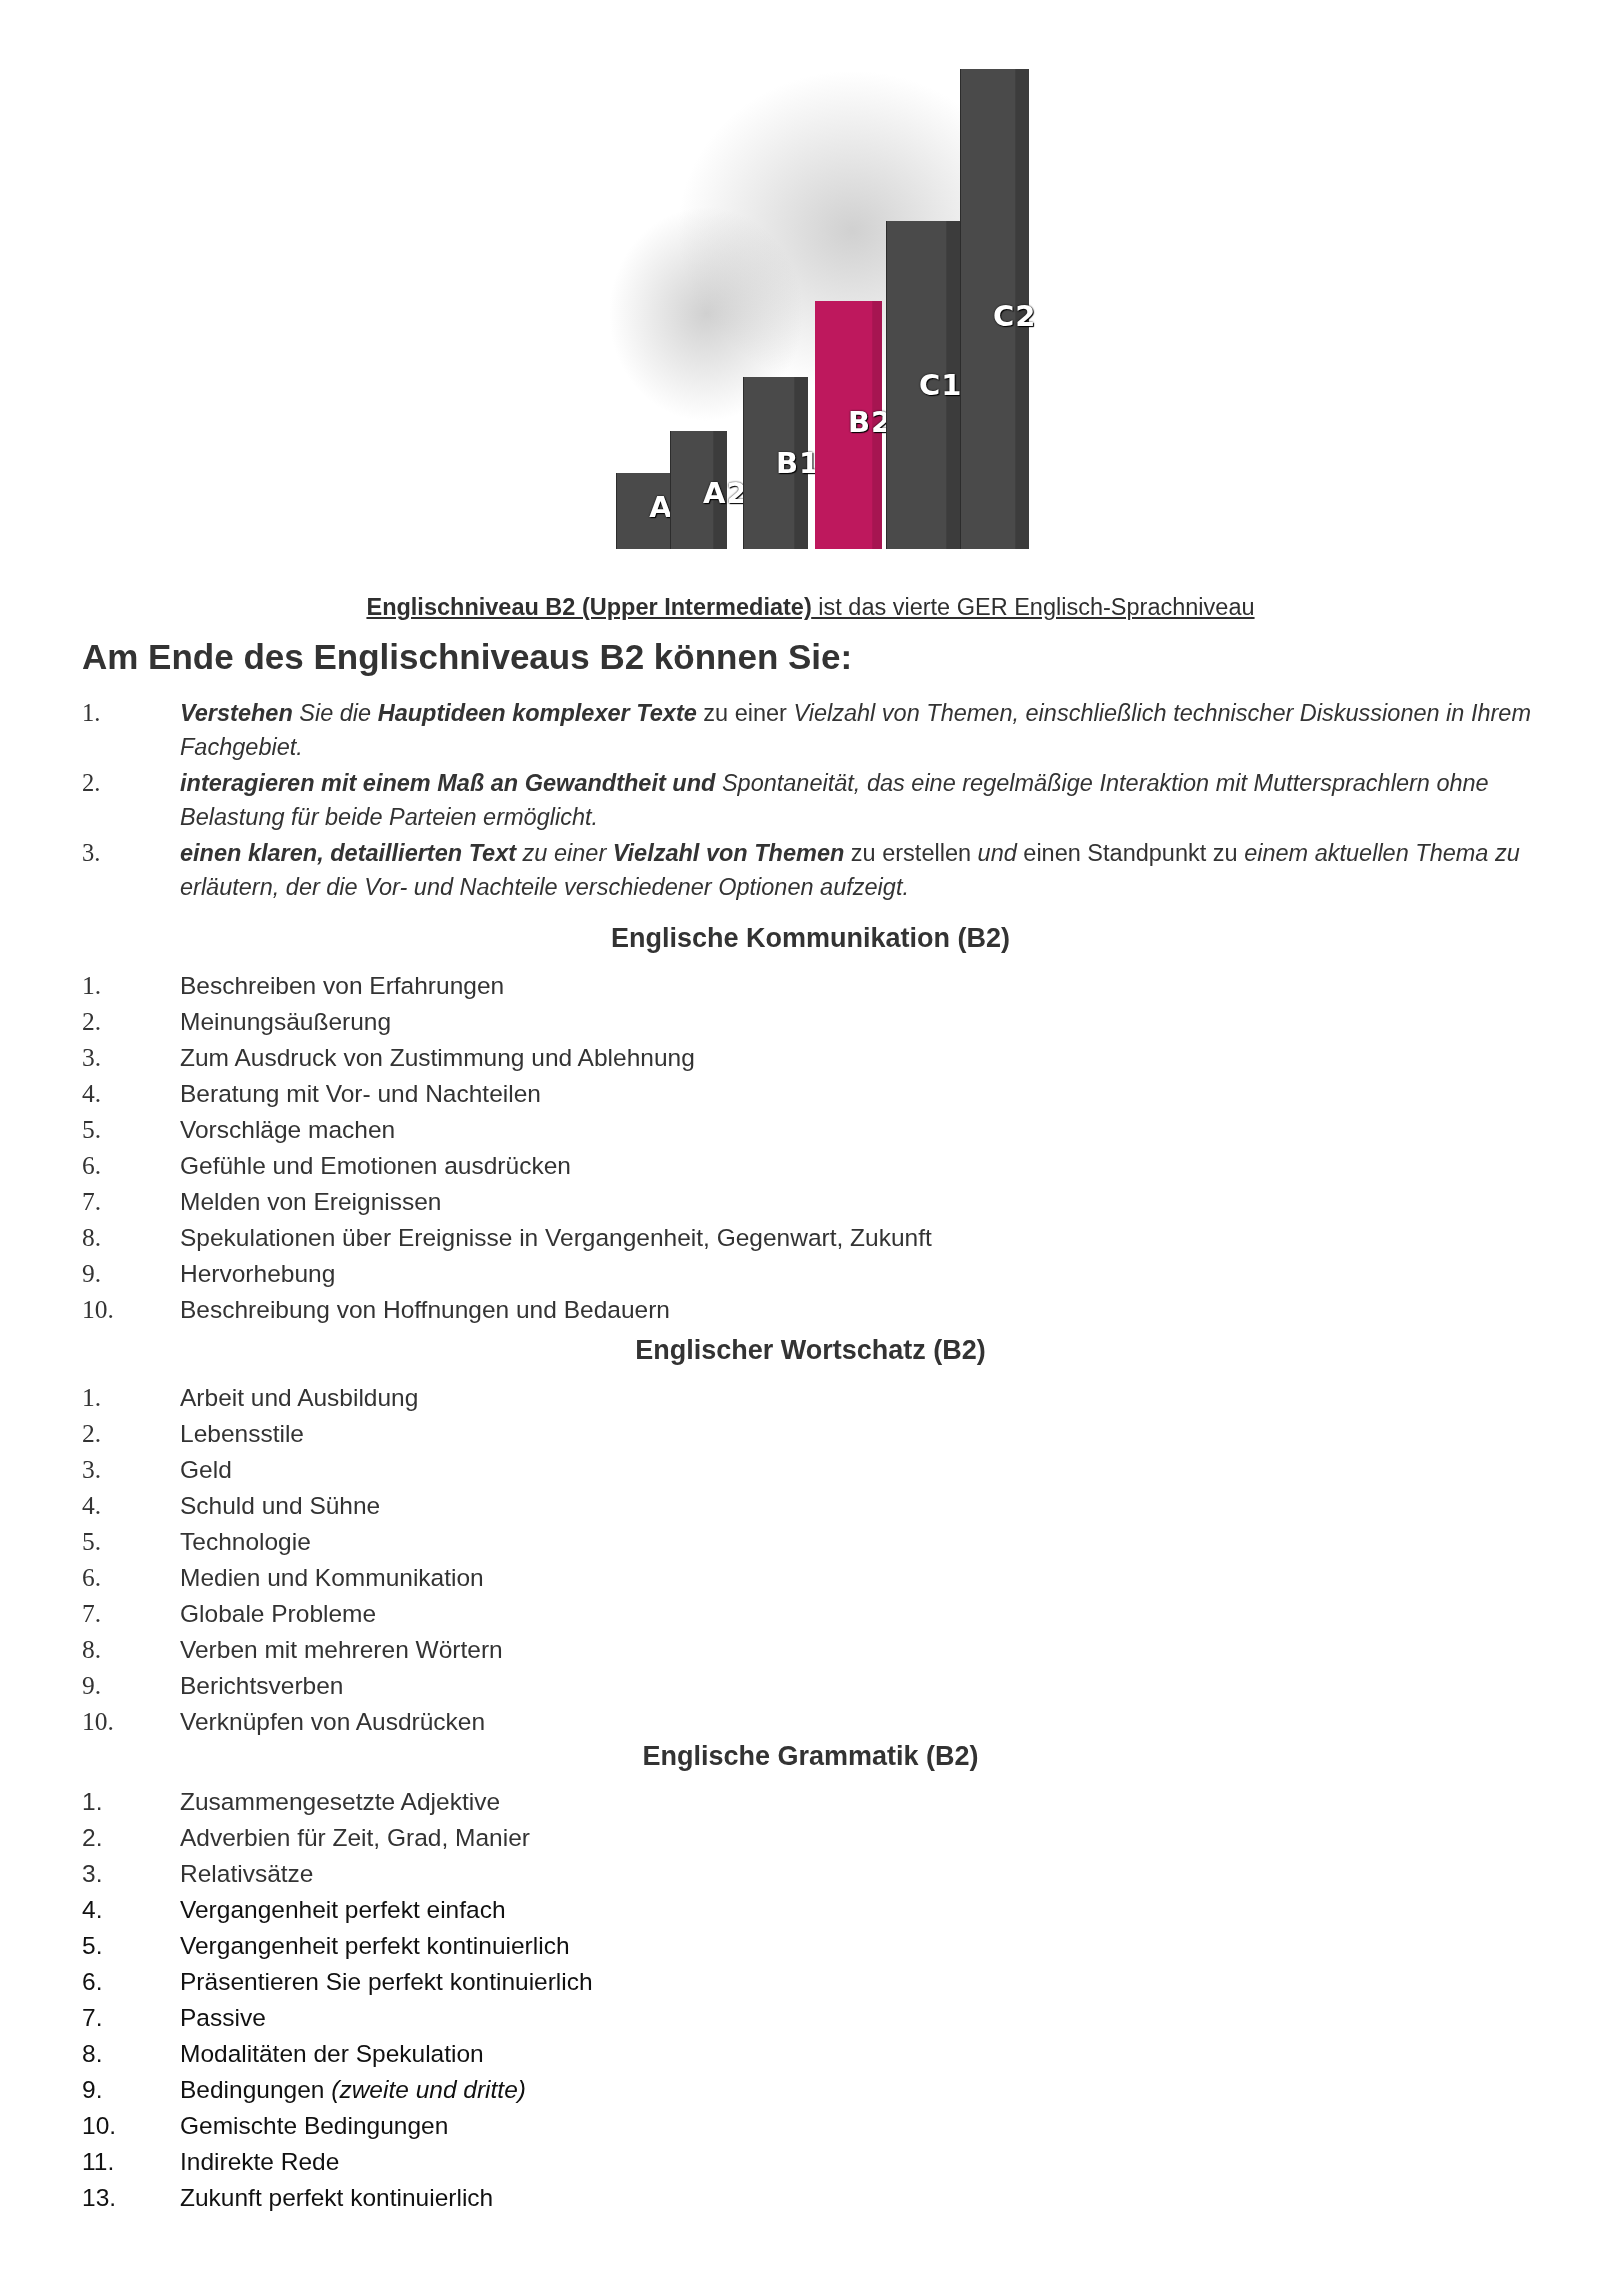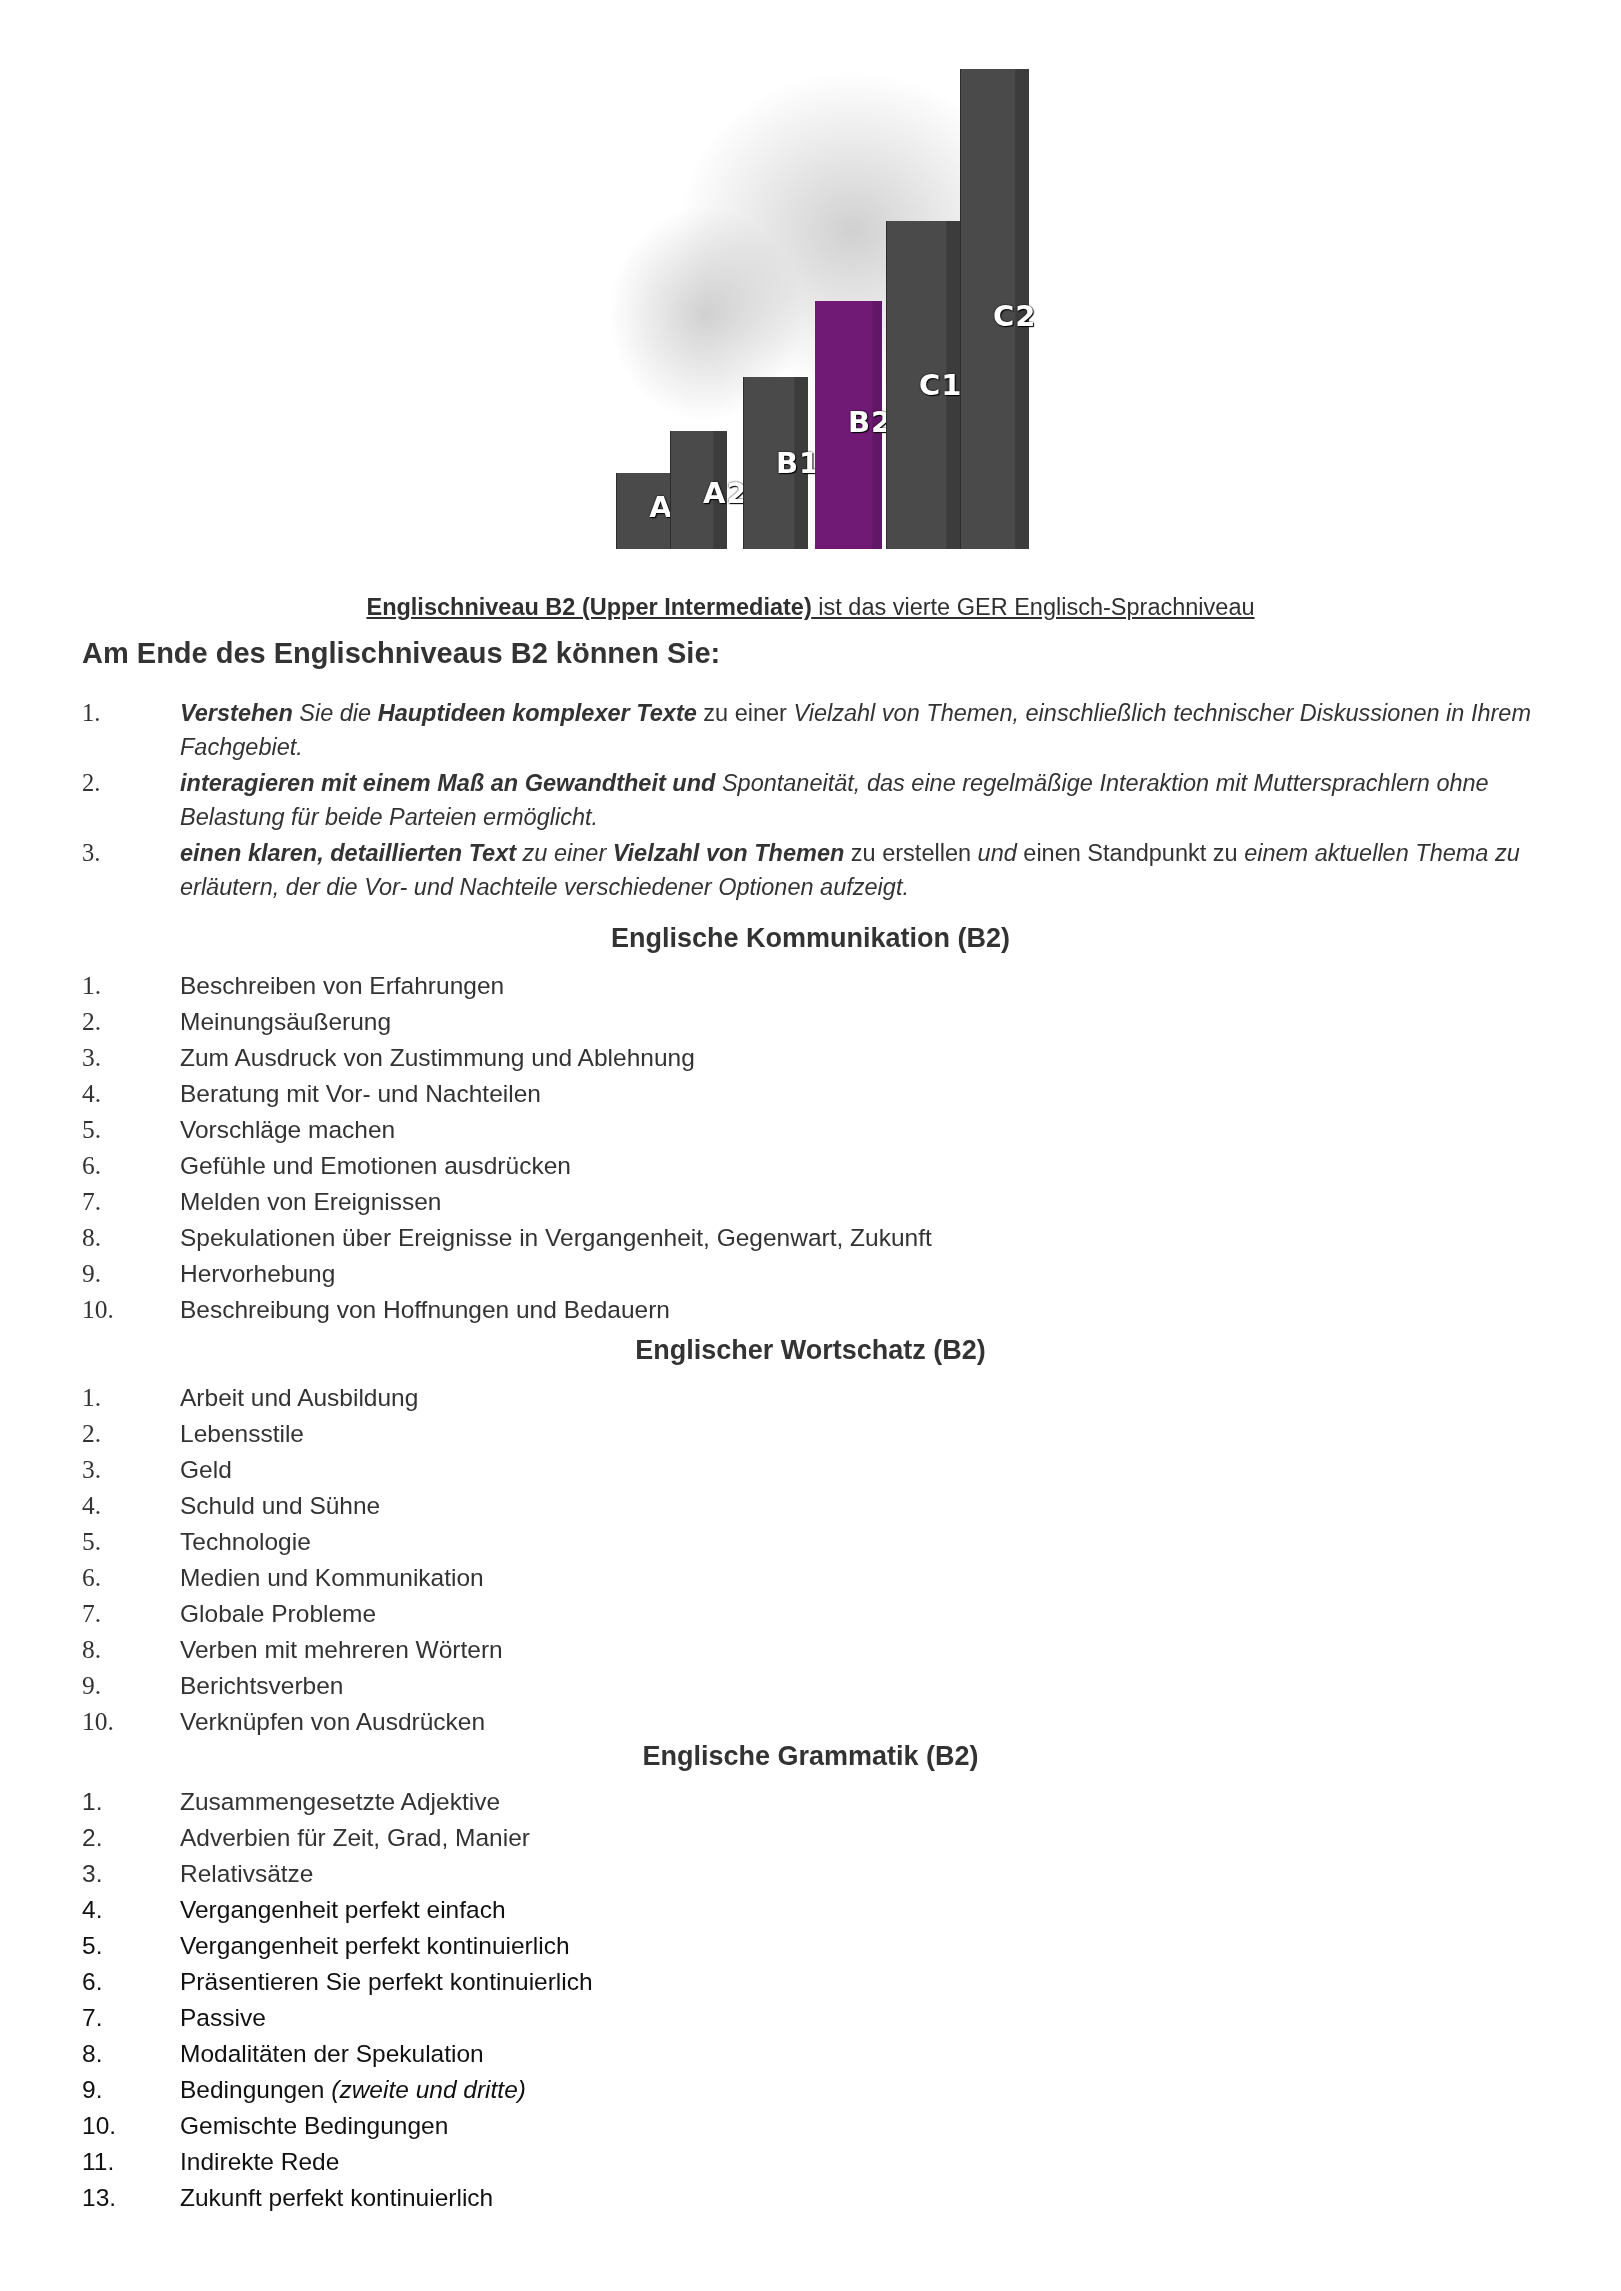--- a/index.html
+++ b/index.html
@@ -4,29 +4,29 @@
 <style>
   html, body { margin: 0; padding: 0; background: #ffffff; }
   body { width: 1621px; height: 2292px; position: relative; overflow: hidden;
          font-family: "Liberation Sans", "DejaVu Sans", sans-serif; color: #2a2a2a; }
   .page { position: absolute; left: 0; top: 0; width: 1621px; height: 2292px; }
 
   
   .levels-figure { position: absolute; left: 588px; top: 59px; width: 451px; height: 490px; }
   .figure-shadow { position: absolute; border-radius: 50%; background: radial-gradient(ellipse at center, rgba(170,170,170,0.55), rgba(255,255,255,0) 70%); }
   .bar { position: absolute; bottom: 0; background: #4a4a4a; box-shadow: inset -13.7px 0 0 rgba(0,0,0,0.18), inset 1px 0 0 rgba(0,0,0,0.4); }
-  .bar.active { background: #701a75; box-shadow: inset -9.8px 0 0 rgba(0,0,0,0.12); }
+  .bar.active { background: #be185d; box-shadow: inset -9.8px 0 0 rgba(0,0,0,0.12); }
   .bar-label { position: absolute; left: 0; right: 0; text-align: center; color: #ffffff; font-weight: bold;
                font-family: "DejaVu Sans", sans-serif; font-size: 29px; letter-spacing: 1px;
                text-shadow: 0 0 2px #000, 1px 1px 1px #000; padding-left: 33px; }
 
   
   .subtitle { position: absolute; left: 0; width: 1621px; top: 594px; text-align: center; font-size: 23.5px; color: #2f2f2f; text-decoration: underline; }
   .subtitle b { font-weight: bold; }
-  .main-heading { position: absolute; left: 82px; top: 637px; font-size: 29px; font-weight: bold; color: #333333; }
+  .main-heading { position: absolute; left: 82px; top: 637px; font-size: 35px; font-weight: bold; color: #333333; }
 
   .outcomes { position: absolute; left: 82px; top: 696px; width: 1470px; }
   .outcome { position: relative; padding-left: 98px; font-size: 23.5px; line-height: 34px; margin-bottom: 2px; color: #333; }
   .outcome .num { position: absolute; left: 0; top: 0; font-family: "Liberation Serif", serif; font-size: 24.5px; }
   .outcome .bi { font-style: italic; font-weight: bold; }
   .outcome .it { font-style: italic; }
   .outcome .rg { font-style: normal; font-weight: normal; }
 
   .section-title { position: absolute; left: 0; width: 1621px; text-align: center; font-size: 27px; font-weight: bold; color: #333; }
   .list { position: absolute; left: 82px; width: 1372px; }

